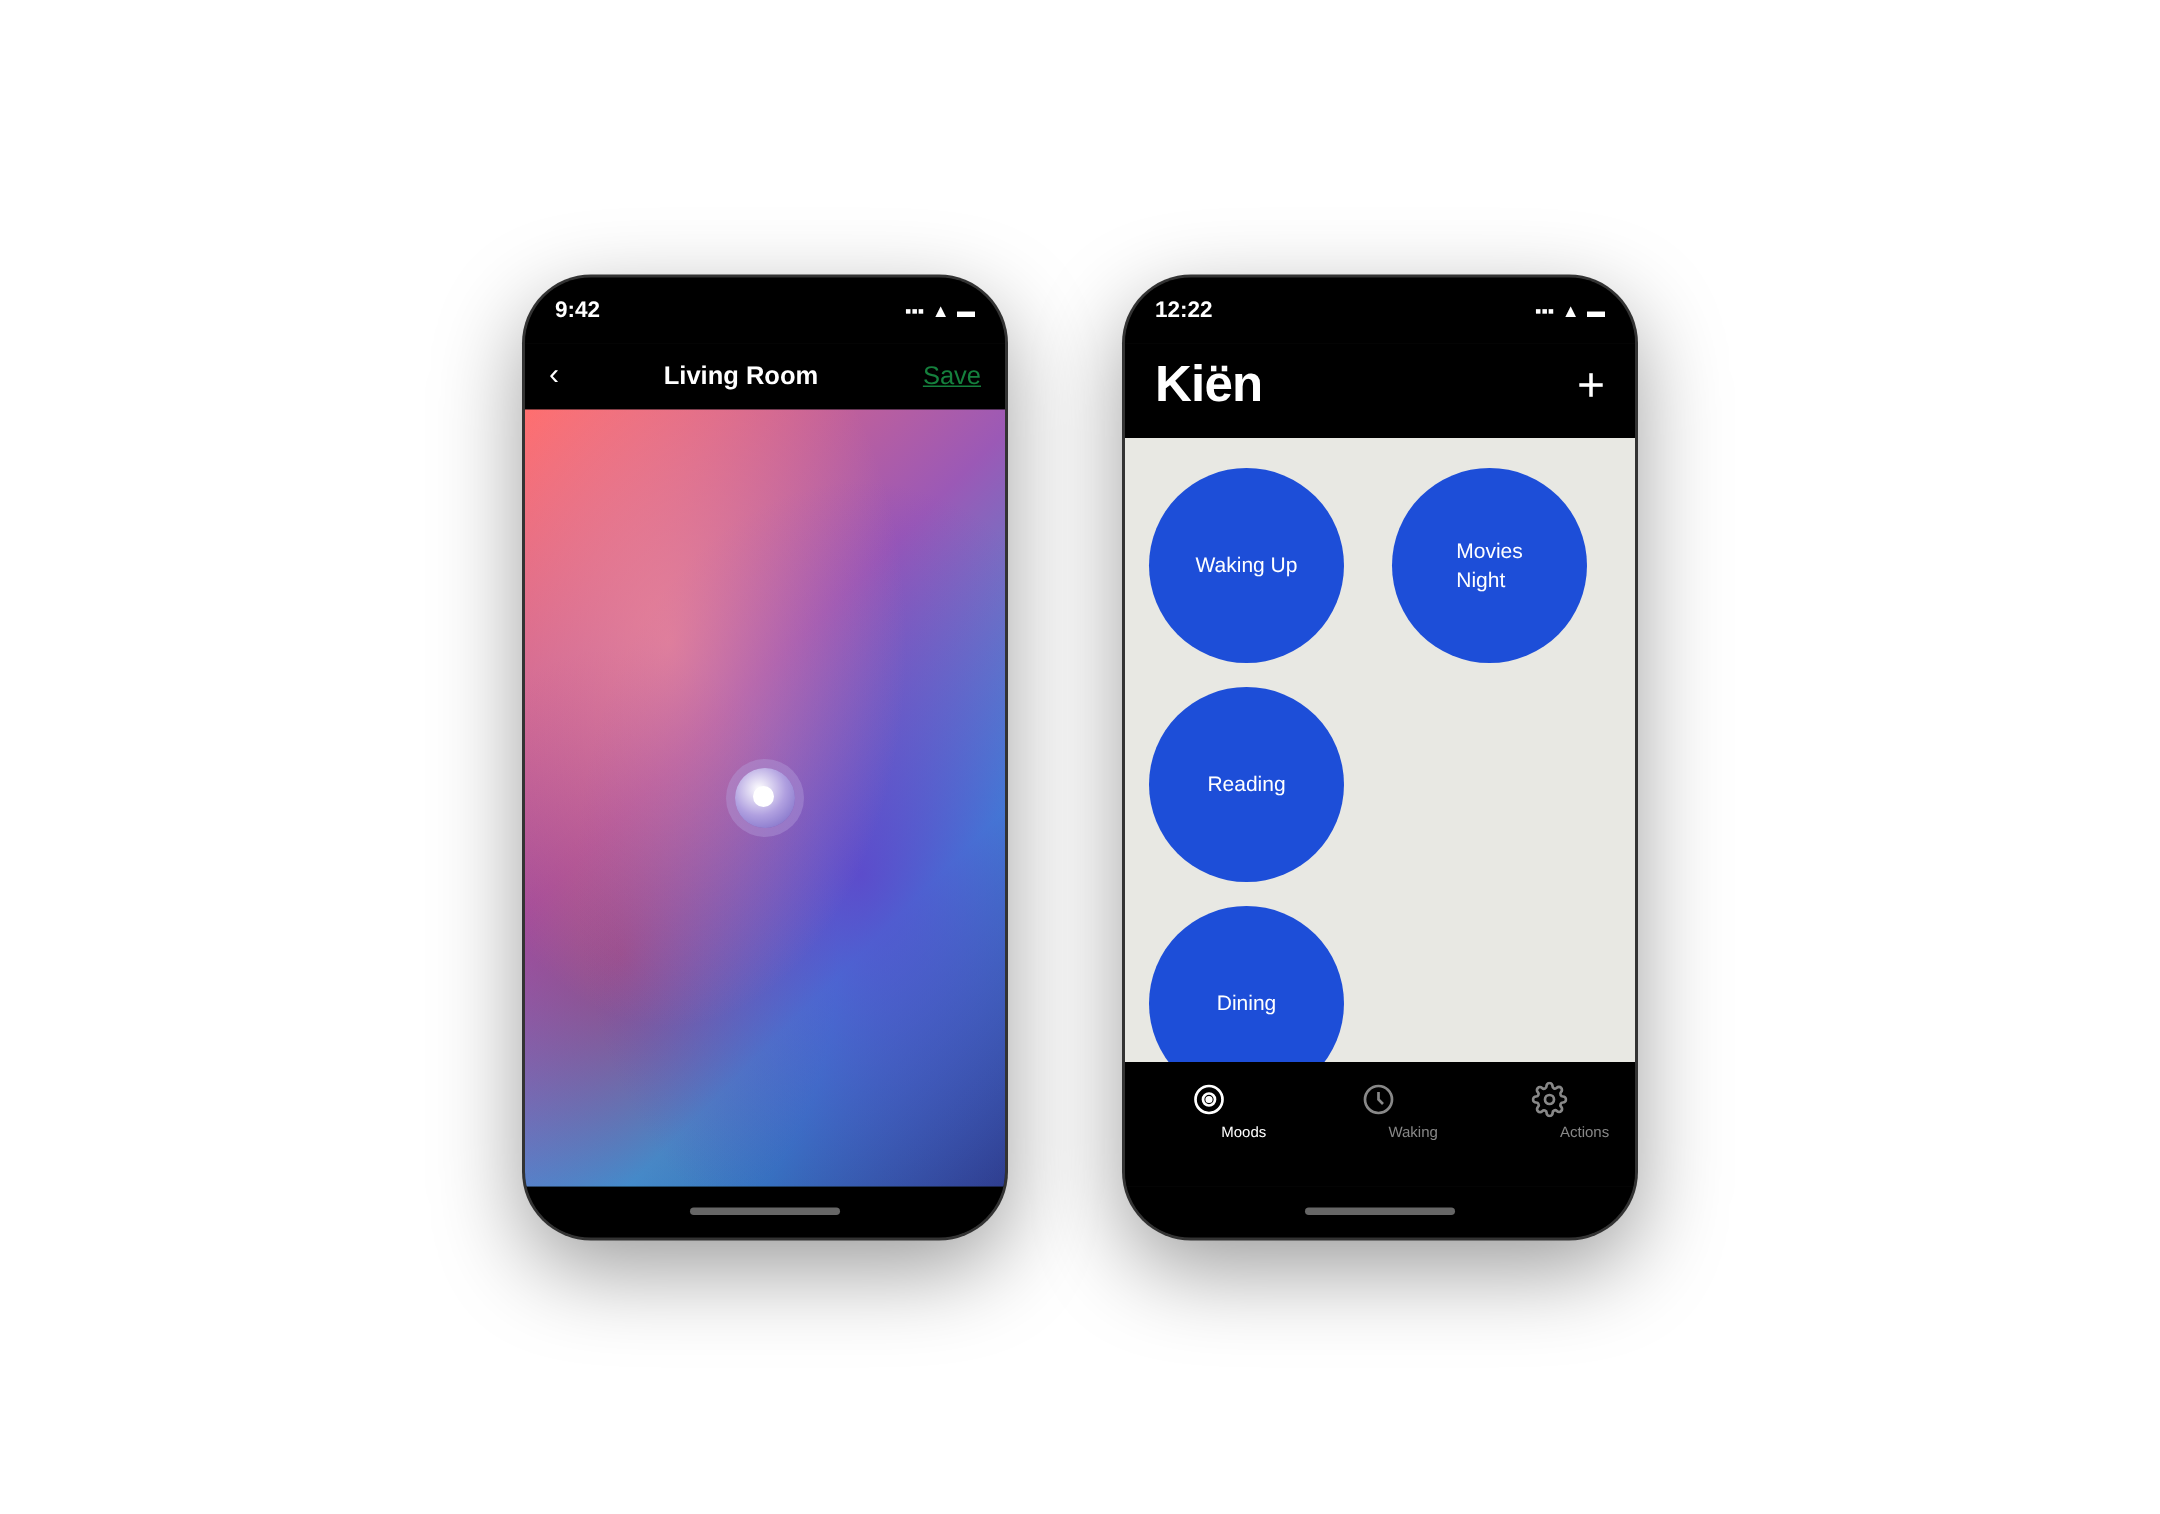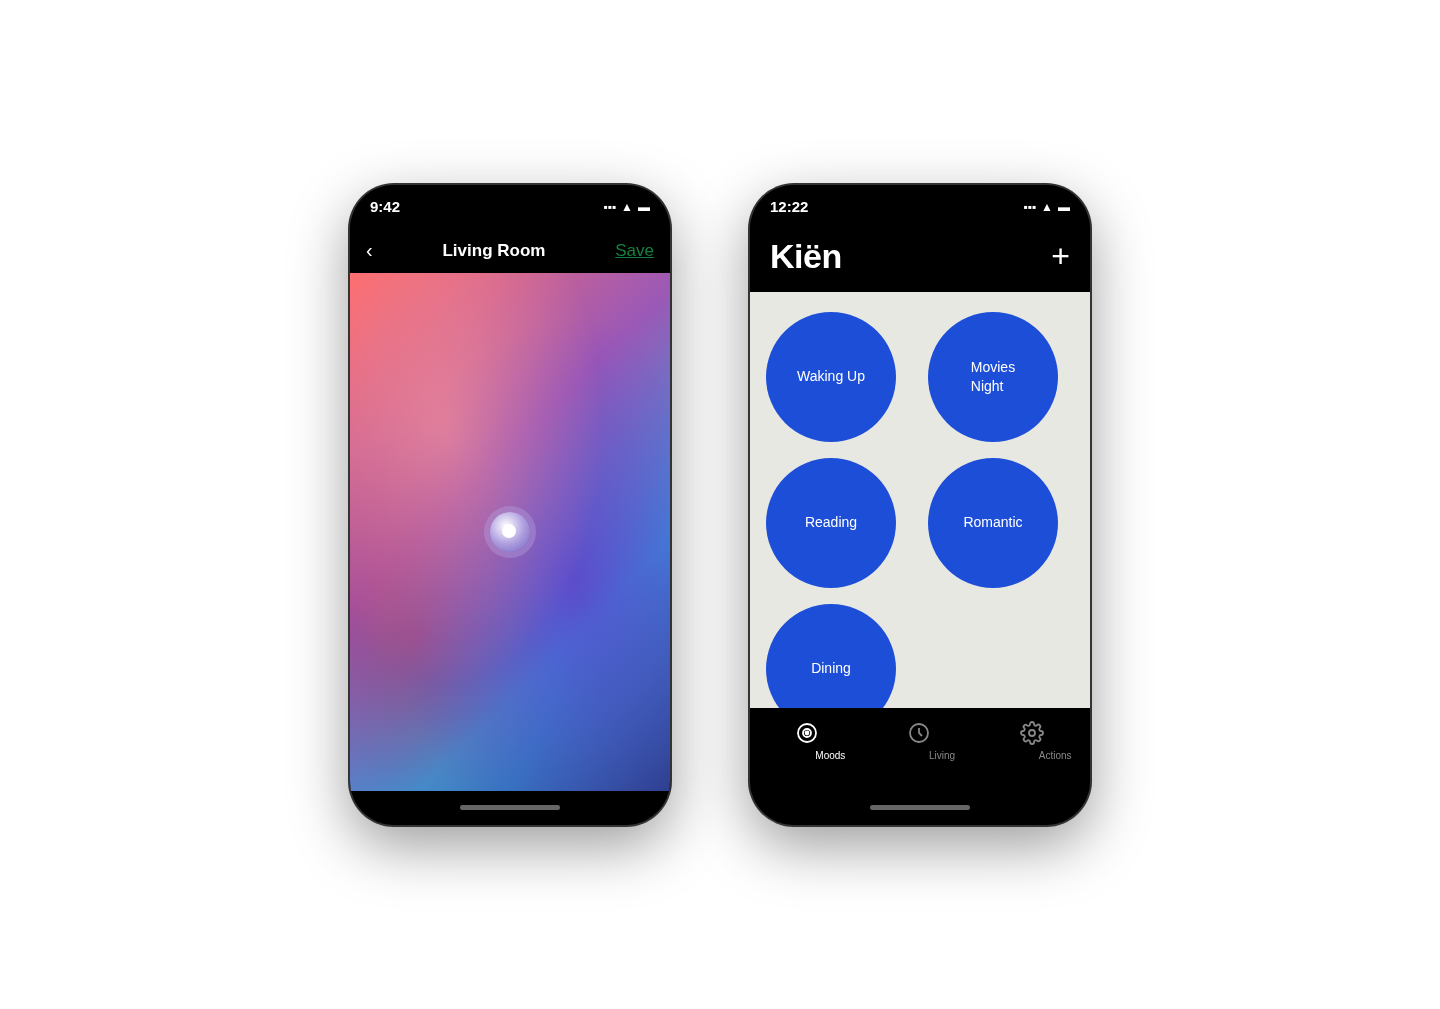--- a/index.html
+++ b/index.html
@@ -257,21 +257,20 @@
   </div>
   <div class="app-header">
     <span class="app-title">Kiën</span>
     <span class="add-btn">+</span>
   </div>
   <div class="moods-content">
     <div class="moods-grid">
       <div class="mood-btn">Waking Up</div>
       <div class="mood-btn">Movies<br>Night</div>
       <div class="mood-btn">Reading</div>
-      <div class="mood-btn">Romantic</div>
       <div class="mood-btn mood-btn-single">Dining</div>
     </div>
   </div>
   <div class="tab-bar">
 
     <div class="tab-item">
       <div class="tab-icon">
         <svg viewBox="0 0 24 24" fill="none" stroke="#fff" stroke-width="1.8">
           <circle cx="12" cy="12" r="9"></circle>
           <circle cx="12" cy="12" r="4"></circle>
@@ -281,21 +280,21 @@
       <span class="tab-label active">Moods</span>
     </div>
 
     <div class="tab-item">
       <div class="tab-icon">
         <svg viewBox="0 0 24 24" fill="none" stroke="#888" stroke-width="1.8">
           <circle cx="12" cy="12" r="9"></circle>
           <polyline points="12,7 12,12 15,15"></polyline>
         </svg>
       </div>
-      <span class="tab-label">Living</span>
+      <span class="tab-label">Waking</span>
     </div>
 
     <div class="tab-item">
       <div class="tab-icon">
         <svg viewBox="0 0 24 24" fill="none" stroke="#888" stroke-width="1.8">
           <circle cx="12" cy="12" r="3"></circle>
           <path d="M19.4 15a1.65 1.65 0 0 0 .33 1.82l.06.06a2 2 0 0 1-2.83 2.83l-.06-.06a1.65 1.65 0 0 0-1.82-.33 1.65 1.65 0 0 0-1 1.51V21a2 2 0 0 1-4 0v-.09A1.65 1.65 0 0 0 9 19.4a1.65 1.65 0 0 0-1.82.33l-.06.06a2 2 0 0 1-2.83-2.83l.06-.06A1.65 1.65 0 0 0 4.68 15a1.65 1.65 0 0 0-1.51-1H3a2 2 0 0 1 0-4h.09A1.65 1.65 0 0 0 4.6 9a1.65 1.65 0 0 0-.33-1.82l-.06-.06a2 2 0 0 1 2.83-2.83l.06.06A1.65 1.65 0 0 0 9 4.68a1.65 1.65 0 0 0 1-1.51V3a2 2 0 0 1 4 0v.09a1.65 1.65 0 0 0 1 1.51 1.65 1.65 0 0 0 1.82-.33l.06-.06a2 2 0 0 1 2.83 2.83l-.06.06A1.65 1.65 0 0 0 19.4 9a1.65 1.65 0 0 0 1.51 1H21a2 2 0 0 1 0 4h-.09a1.65 1.65 0 0 0-1.51 1z"></path>
         </svg>
       </div>
       <span class="tab-label">Actions</span>

